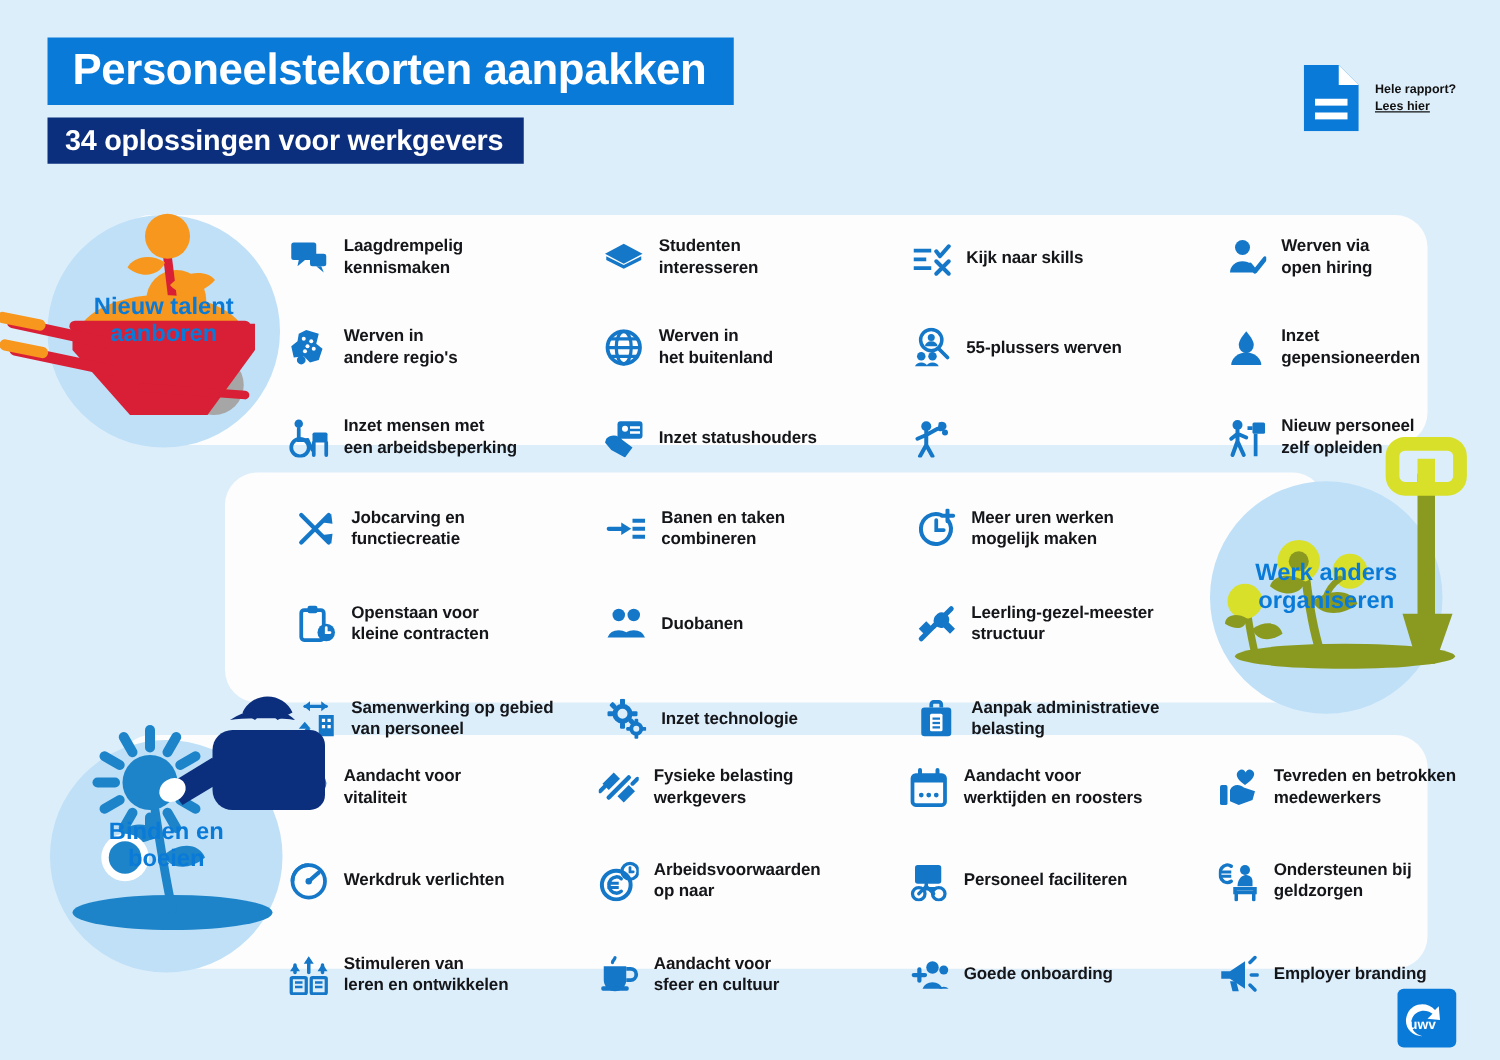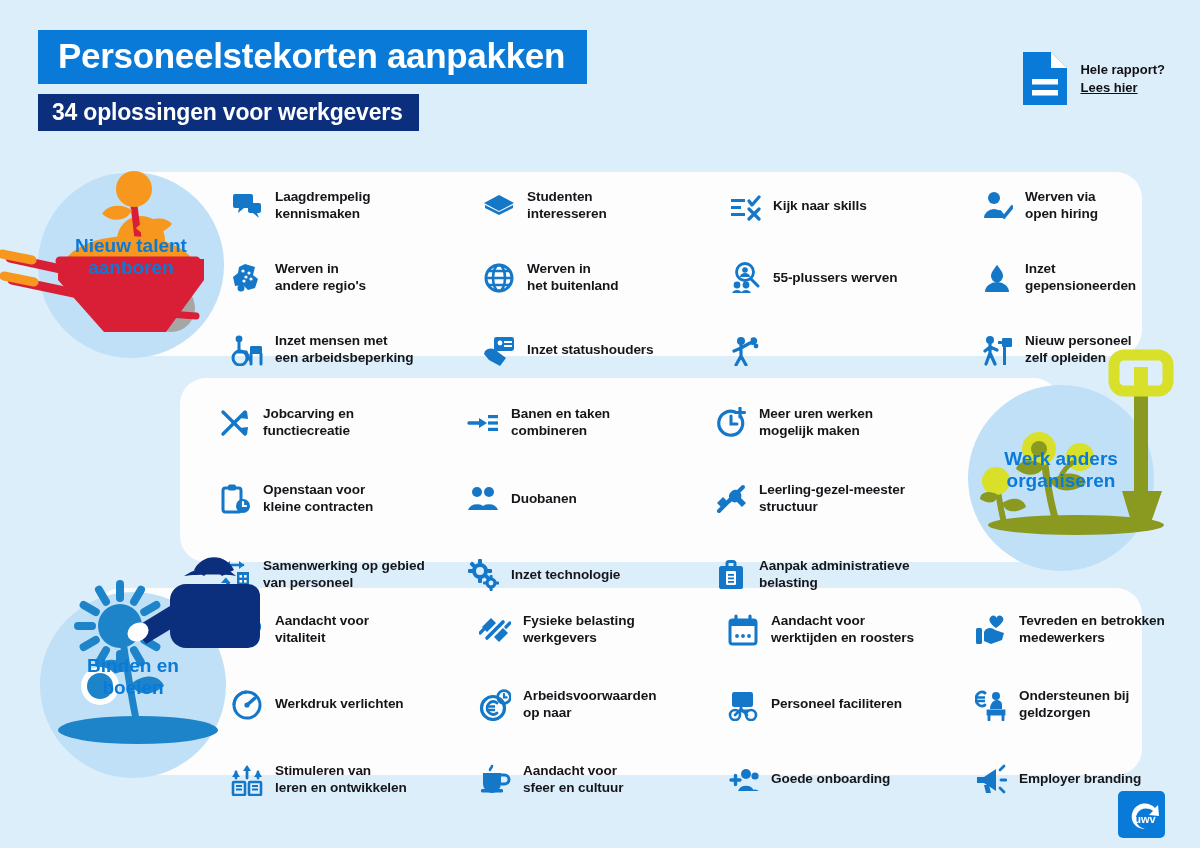--- a/index.html
+++ b/index.html
@@ -20,21 +20,21 @@
     display:inline-block;background:#0c2f7d;color:#ffffff;
     font-size:23px;font-weight:bold;letter-spacing:-.2px;
     padding:6px 16px 7px 14px;margin-top:10px;line-height:1.05;
   }
   
   #report-link{
     position:absolute;right:35px;top:52px;
     display:flex;align-items:center;gap:13px;
   }
   #report-link .doc-ico{width:44px;height:53px;display:block;}
-  .rl-text{font-size:13px;font-weight:bold;color:#111;line-height:1.35;}
+  .rl-text{font-size:10px;font-weight:bold;color:#111;line-height:1.35;}
   .rl-text .lnk{text-decoration:underline;display:block;}
 
   
   .panel{position:absolute;background:#fdfdfd;border-radius:26px;}
   #panel-1{left:95px;top:172px;width:1047px;height:184px;}
   #panel-2{left:180px;top:378px;width:880px;height:184px;}
   #panel-3{left:95px;top:588px;width:1047px;height:187px;}
 
   
   .badge{position:absolute;width:186px;height:186px;border-radius:50%;
@@ -47,38 +47,38 @@
   #badge-2{left:968px;top:385px;}
   #badge-3{left:40px;top:592px;}
   .badge .art{position:absolute;left:-42px;top:-40px;width:270px;height:240px;
               overflow:visible;z-index:2;pointer-events:none;}
 
   
   .grid{position:absolute;display:grid;gap:20px;}
   #grid-1{left:230px;top:180px;width:910px;
           grid-template-columns:232px 226px 232px 220px;
           grid-auto-rows:52px;align-items:center;}
-  #grid-2{left:218px;top:395px;width:790px;
+  #grid-2{left:236px;top:395px;width:790px;
           grid-template-columns:228px 228px 300px;
           grid-auto-rows:56px;align-items:center;}
   #grid-3{left:230px;top:602px;width:910px;
           grid-template-columns:228px 228px 228px 210px;
           grid-auto-rows:55px;align-items:center;}
 
   .item{display:flex;align-items:center;gap:11px;padding-right:6px;}
   .item .ico{flex:0 0 34px;width:34px;height:34px;display:flex;
              align-items:center;justify-content:center;}
   .item .ico svg{width:32px;height:32px;display:block;}
   .item .lbl{font-size:13.6px;font-weight:bold;color:#15161a;
              line-height:1.22;letter-spacing:-.1px;}
 
   
   #uwv-logo{position:absolute;right:35px;bottom:10px;width:47px;height:47px;
             background:#0a7ad8;border-radius:5px;display:flex;
-            align-items:center;justify-content:flex-end;}
+            align-items:center;justify-content:flex-start;}
   #uwv-logo svg{width:40px;height:40px;display:block;}
 </style>
 </head>
 <body>
 
 <div id="header">
   <div class="title-bar">Personeelstekorten aanpakken</div><br>
   <div class="subtitle-bar">34 oplossingen voor werkgevers</div>
 </div>
 

